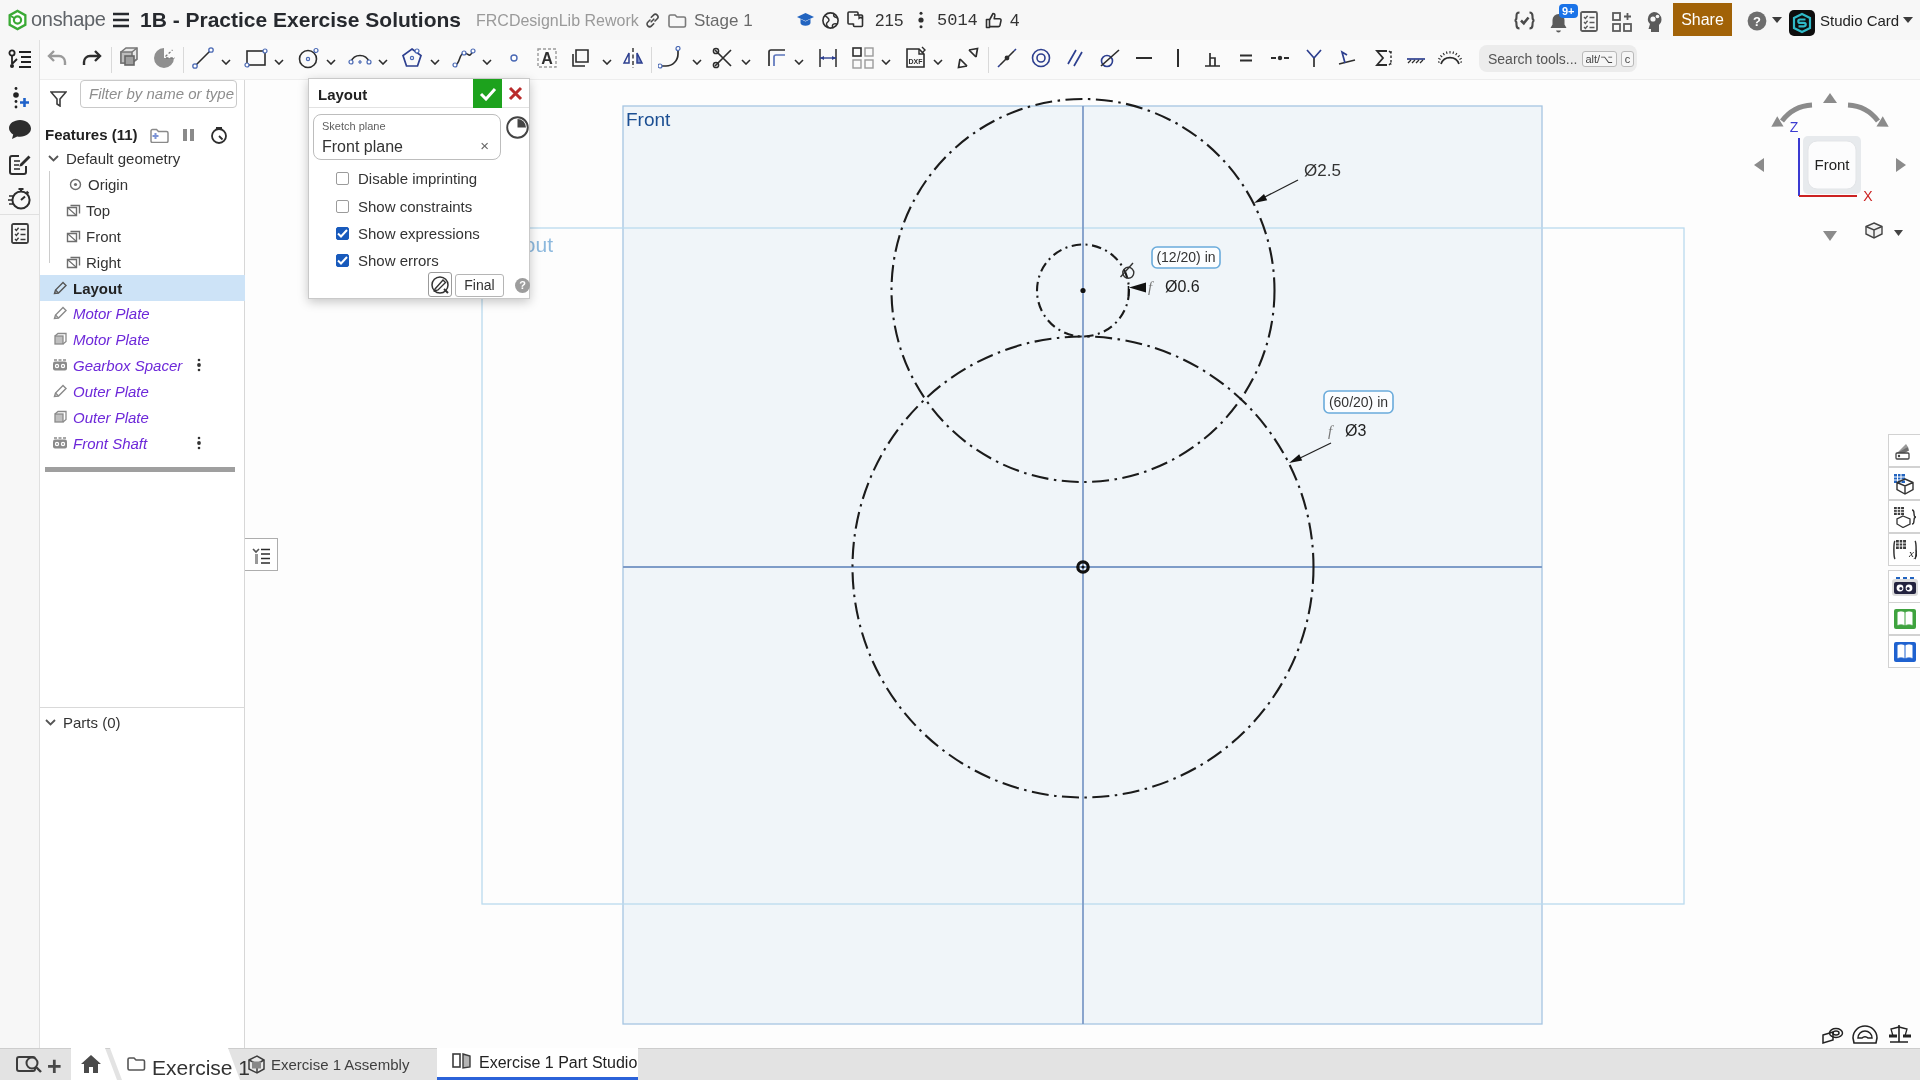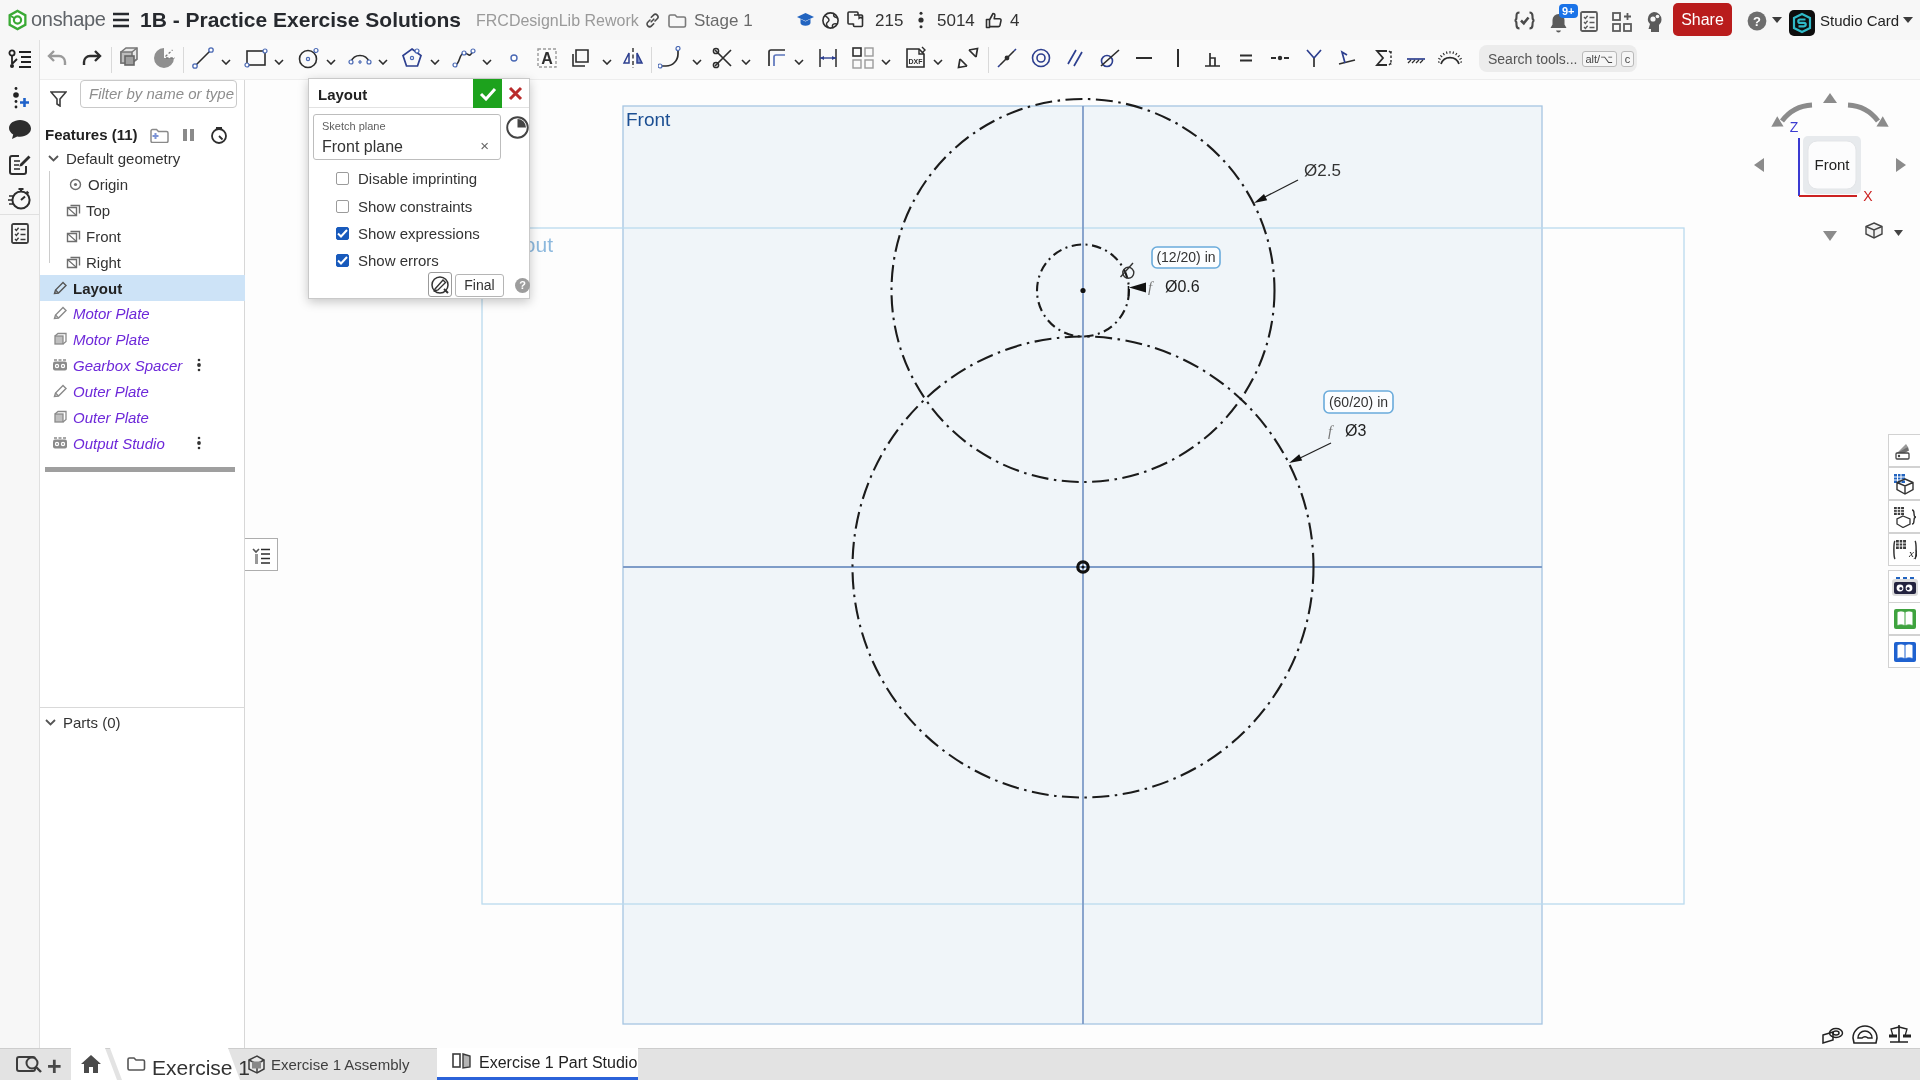--- a/index.html
+++ b/index.html
@@ -32,21 +32,21 @@
 #partsrow{position:absolute;left:5px;top:634px;display:flex;align-items:center;font-size:15px;color:#333;}
 #handle{position:absolute;left:245px;top:538px;width:33px;height:33px;background:#fff;border:1px solid #adadad;border-left:none;display:flex;align-items:center;justify-content:center;}
 
 #canvas{position:absolute;left:245px;top:80px;width:1675px;height:968px;background:#fdfdfd;}
 
 #dialog{position:absolute;left:308px;top:78px;width:222px;height:221px;background:#fff;border:1px solid #c9c9c9;box-shadow:0 3px 10px rgba(0,0,0,0.22);font-size:15px;color:#333;}
 #dlghead{position:absolute;left:0;top:0;width:220px;height:29px;border-bottom:1px solid #e2e2e2;}
 #dlghead .t{position:absolute;left:9px;top:7px;font-weight:bold;font-size:15px;color:#222;}
 #dlgok{position:absolute;left:164px;top:0px;width:29px;height:29px;background:#1da21d;display:flex;align-items:center;justify-content:center;}
 #dlgx{position:absolute;left:193px;top:0px;width:27px;height:29px;display:flex;align-items:center;justify-content:center;}
-#sketchbox{position:absolute;left:4px;top:35px;width:188px;height:46px;border:1px solid #bdbdbd;border-radius:3px;padding-left:28px;}
+#sketchbox{position:absolute;left:4px;top:35px;width:188px;height:46px;border:1px solid #bdbdbd;border-radius:8px;padding-left:28px;}
 #sketchbox .cap{position:absolute;left:8px;top:5px;font-size:11px;color:#5f5f5f;}
 #sketchbox .val{position:absolute;left:8px;top:23px;font-size:16px;color:#333;}
 #sketchbox .x{position:absolute;right:11px;top:22px;font-size:15px;color:#666;}
 .cbrow{position:absolute;left:6px;display:flex;align-items:center;height:14px;margin-left:21px;}
 .cb{width:13px;height:13px;border:1px solid #9b9b9b;border-radius:2px;background:#fff;margin-right:9px;}
 .cb.on{background:#185abc;border-color:#185abc;display:flex;align-items:center;justify-content:center;}
 .cbrow .cl{font-size:15px;color:#333;}
 #finalbtn{position:absolute;left:146px;top:195px;width:49px;height:23px;border:1px solid #b5b5b5;border-radius:3px;text-align:center;line-height:21px;font-size:14px;color:#333;background:#fff;}
 #skbtn{position:absolute;left:119px;top:193px;width:24px;height:25px;border:1px solid #9b9b9b;border-radius:3px;display:flex;align-items:center;justify-content:center;background:#fff;}
 #dlghelp{position:absolute;left:206px;top:199px;width:15px;height:15px;border-radius:50%;background:#9d9d9d;color:#fff;font-size:11px;font-weight:bold;text-align:center;line-height:15px;}
@@ -104,21 +104,21 @@
       </svg>
     </span>
     <span class="num" style="position:absolute;left:875px;top:11px;">215</span>
     <span style="position:absolute;left:918px;top:11px;display:flex;">
       <svg width="6" height="18" viewBox="0 0 6 18" style="">
         <circle cx="3" cy="2.2" r="1.5" fill="#2f2f2f"></circle>
         <circle cx="3" cy="9" r="2.6" fill="#2f2f2f"></circle>
         <circle cx="3" cy="15.8" r="1.5" fill="#2f2f2f"></circle>
       </svg>
     </span>
-    <span class="num" style="position:absolute;left:937px;top:11px;">5014</span>
+    <span class="num" style="position:absolute;left:937px;top:11px;font-family:Liberation Mono, monospace;">5014</span>
     <span style="position:absolute;left:985px;top:12px;display:flex;">
       <svg width="18" height="17" viewBox="0 0 18 17" style="">
         <path d="M1.5 7.5 h3 v8 h-3 Z M4.5 14.5 v-6.5 l3.5-6.5 c1.4 0 2 .9 1.8 2.2 l-.6 3 h5.3 c1 0 1.7.9 1.5 1.9 l-1 4.6 c-.2.8-.9 1.4-1.7 1.4 h-7.3 c-.6 0-1.2-.4-1.5-.9" fill="none" stroke="#2f2f2f" stroke-width="1.6" stroke-linejoin="round"></path>
       </svg>
     </span>
     <span class="num" style="position:absolute;left:1010px;top:11px;">4</span>
     <span style="position:absolute;left:1514px;top:11px;display:flex;">
       <svg width="21" height="19" viewBox="0 0 21 19" style="">
         <path d="M5.5 1.5 c-2.5 0-3 1.2-3 3.5 c0 2.3 0 4.5-2 4.5 c2 0 2 2.2 2 4.5 c0 2.3 .5 3.5 3 3.5 M15.5 1.5 c2.5 0 3 1.2 3 3.5 c0 2.3 0 4.5 2 4.5 c-2 0-2 2.2-2 4.5 c0 2.3-.5 3.5-3 3.5" fill="none" stroke="#4a4a4a" stroke-width="2.1"></path>
         <path d="M7 9.5 l2.8 2.8 L14.5 6.5" fill="none" stroke="#4a4a4a" stroke-width="2.6"></path>
@@ -146,21 +146,21 @@
         <path d="M15.5 1 v7 M12 4.5 h7" stroke="#5b5b5b" stroke-width="1.8"></path>
       </svg>
     </span>
     <span style="position:absolute;left:1645px;top:11px;display:flex;">
       <svg width="18" height="21" viewBox="0 0 18 21" style="">
         <path d="M9 1 a7.5 7.5 0 0 1 7.5 7.5 c0 2.5-1.2 4-2.5 5.5 V21 H6 v-3 H3.5 L5 13 C3.5 11.5 2.8 10 2.8 8 A7.2 7.2 0 0 1 9 1 Z" fill="#5b5b5b"></path>
         <circle cx="8" cy="8" r="2.6" fill="#f7f7f7"></circle>
         <circle cx="12.5" cy="5.5" r="1.8" fill="#f7f7f7"></circle>
       </svg>
     </span>
-    <span style="position:absolute;left:1673px;top:3px;width:59px;height:33px;background:#b91c1c;border-radius:5px;color:#fff;font-size:16px;display:flex;align-items:center;justify-content:center;">Share</span>
+    <span style="position:absolute;left:1673px;top:3px;width:59px;height:33px;background:#a16207;border-radius:0;color:#fff;font-size:16px;display:flex;align-items:center;justify-content:center;">Share</span>
     <span style="position:absolute;left:1747px;top:11px;display:flex;">
       <svg width="20" height="20" viewBox="0 0 20 20" style="">
         <circle cx="10" cy="10" r="9.4" fill="#6e6e6e"></circle>
         <text x="10" y="14.6" font-size="13" font-weight="bold" fill="#fff" text-anchor="middle" font-family="Liberation Sans">?</text>
       </svg>
     </span>
     <span style="position:absolute;left:1772px;top:17px;display:flex;">
       <svg width="10" height="6" viewBox="0 0 10 6" style="">
         <path d="M0 0 h10 l-5 6 Z" fill="#3c3c3c"></path>
       </svg>
@@ -624,21 +624,21 @@
       <span class="ic">
         <svg width="16" height="13" viewBox="0 0 16 13" style="">
           <rect x="1" y="2.5" width="14" height="9" rx="2" fill="#8a8a8a"></rect>
           <circle cx="5" cy="7" r="2.2" fill="#fff"></circle>
           <circle cx="11" cy="7" r="2.2" fill="#fff"></circle>
           <circle cx="5" cy="7" r="0.9" fill="#8a8a8a"></circle>
           <circle cx="11" cy="7" r="0.9" fill="#8a8a8a"></circle>
           <path d="M2 1 h3 M6.5 1 h3 M11 1 h3" stroke="#8a8a8a" stroke-width="1.4"></path>
         </svg>
       </span>
-      <span>Output Studio</span>
+      <span>Front Shaft</span>
       <span style="position:absolute;left:157px;font-style:normal;color:#333;letter-spacing:0;top:6px;"><svg width="4" height="14" viewBox="0 0 4 14" style="">
           <circle cx="2" cy="2" r="1.3" fill="#333"></circle>
           <circle cx="2" cy="7" r="1.9" fill="#333"></circle>
           <circle cx="2" cy="12" r="1.3" fill="#333"></circle>
         </svg></span>
     </div>
     <div id="hscroll"></div>
     <div id="partsdiv"></div>
     <div id="partsrow"><span style="margin-right:7px;display:flex;">
         <svg width="11" height="7" viewBox="0 0 11 7" style="">

